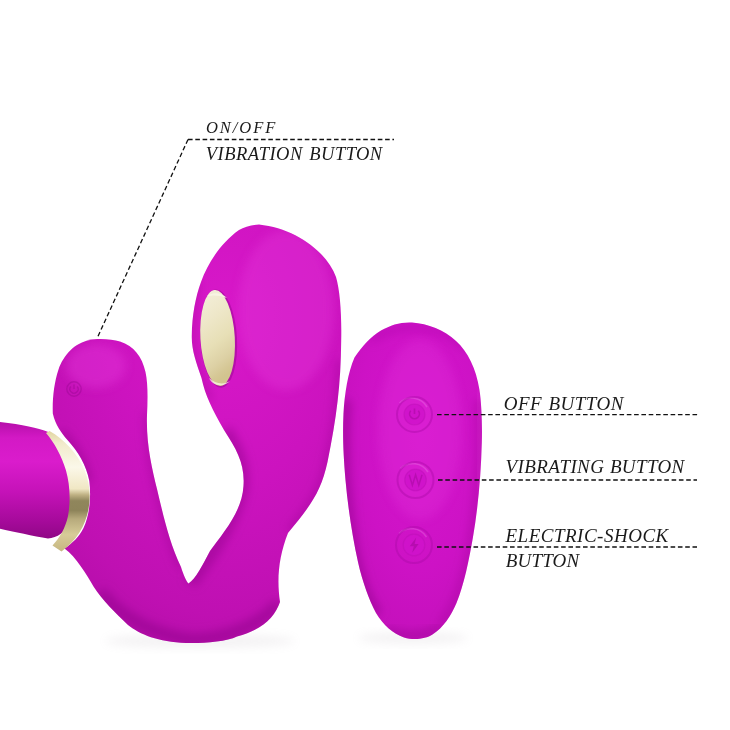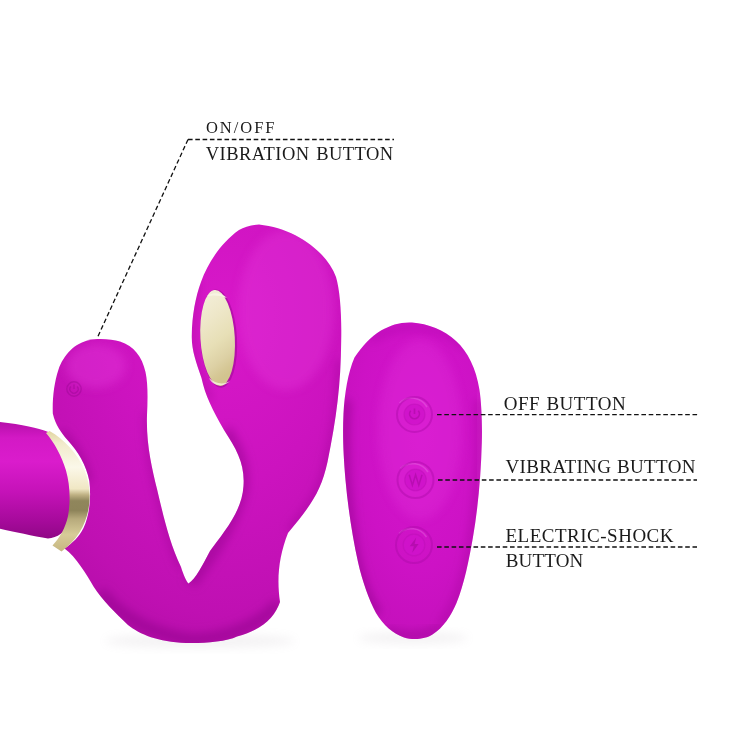--- a/index.html
+++ b/index.html
@@ -1,16 +1,16 @@
 <!DOCTYPE html>
 <html><head>
 <meta charset="utf-8">
 <style>
   html,body{margin:0;padding:0;background:#ffffff;}
-  #stage{position:relative;width:730px;height:730px;background:#fff;overflow:hidden;}
+  #stage{position:relative;width:730px;height:730px;background:#fff;overflow:hidden;font-style:italic;}
 </style>
 </head>
 <body>
 <div id="stage">
 <svg width="730" height="730" viewBox="0 0 730 730" xmlns="http://www.w3.org/2000/svg">
   <defs>
     <radialGradient id="bodyG" cx="0.60" cy="0.22" r="1.05">
       <stop offset="0%" stop-color="#d818c9"></stop>
       <stop offset="38%" stop-color="#cc13bf"></stop>
       <stop offset="68%" stop-color="#bf10b2"></stop>

